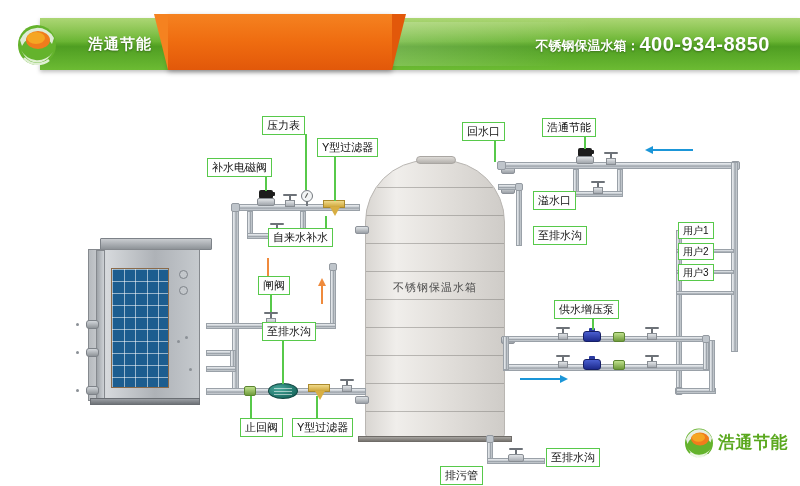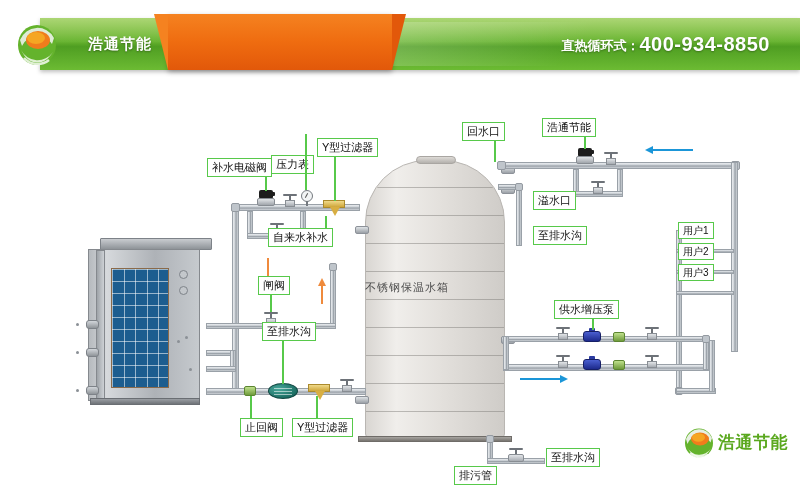--- a/index.html
+++ b/index.html
@@ -129,21 +129,21 @@
   }
   .tank-cap{
     position:absolute;left:50px;top:-5px;width:40px;height:8px;border-radius:4px;
     background:linear-gradient(to bottom,#dedbd7,#b4b1ad);border:1px solid #a9a6a2;box-sizing:border-box;
   }
   .tank-foot{
     position:absolute;left:358px;top:358px;width:154px;height:6px;
     background:linear-gradient(to bottom,#a8a5a1,#77746f);border:1px solid #6f6c68;box-sizing:border-box;
   }
   .tank-label{
-    position:absolute;left:365px;top:202px;width:140px;text-align:left;
+    position:absolute;left:365px;top:202px;width:140px;text-align:center;
     font-size:11px;color:#4a4a4a;letter-spacing:1px;
   }
   .tank-nozzle{
     position:absolute;height:8px;
     background:linear-gradient(to bottom,#dfe3e6,#9ba0a6);
     border:1px solid #8d9299;box-sizing:border-box;border-radius:2px;
   }
 
   
   .valve-gate{position:absolute;width:14px;height:13px;}
@@ -277,21 +277,21 @@
         <path d="M5 26 A19 20 0 0 0 37 28 L34 32 A16 17 0 0 1 8 31 Z" fill="#ffffff" opacity=".8"></path>
         <path d="M8 34 A19 20 0 0 0 33 36" stroke="#ffffff" stroke-width="2.5" fill="none" opacity=".8"></path>
       </svg>
     </div>
 
     <div class="brand-name">浩通节能</div>
 
     <div class="title-tab"></div>
 
     <div class="hotline">
-      <span>直热循环式：</span><span class="num">400-934-8850</span>
+      <span>不锈钢保温水箱：</span><span class="num">400-934-8850</span>
     </div>
   </div>
 
   <div class="canvas">
 
     <div class="hp" style="left:88px;top:160px;width:126px;height:170px;">
       <div class="hp-top"></div>
       <div class="hp-body">
         <div class="hp-coil"></div>
         <div class="hp-knob" style="left:90px;top:20px;"></div>
@@ -348,21 +348,21 @@
     <div class="gauge" style="left:301px;top:112px;">
       <div class="dial"></div>
         <div class="needle"></div>
         <div class="stem"></div>
     </div>
     <div class="yfilter" style="left:323px;top:122px;">
       <div class="topb"></div>
         <div class="leg"></div>
     </div>
 
-    <div class="lbl" style="left:271px;top:38px;margin-top:39px;">压力表</div>
+    <div class="lbl" style="left:262px;top:38px;">压力表</div>
     <div class="leader v" style="left:305px;top:56px;height:56px;"></div>
 
     <div class="lbl" style="left:207px;top:80px;">补水电磁阀</div>
     <div class="leader v" style="left:265px;top:98px;height:15px;"></div>
 
     <div class="lbl" style="left:317px;top:60px;">Y型过滤器</div>
     <div class="leader v" style="left:334px;top:78px;height:45px;"></div>
 
     <div class="lbl" style="left:268px;top:150px;">自来水补水</div>
     <div class="leader v" style="left:325px;top:138px;height:13px;"></div>
@@ -527,21 +527,21 @@
 
     <div class="pipe v" style="left:487px;top:358px;width:6px;height:28px;"></div>
     <div class="pipe" style="left:487px;top:380px;width:58px;height:6px;"></div>
     <div class="elbow" style="left:486px;top:357px;width:8px;height:8px;"></div>
     <div class="faucet" style="left:508px;top:370px;">
       <div class="wheel"></div>
         <div class="stem"></div>
         <div class="bodyv"></div>
     </div>
 
-    <div class="lbl" style="left:454px;top:388px;">排污管</div>
+    <div class="lbl" style="left:440px;top:388px;">排污管</div>
     <div class="lbl" style="left:546px;top:370px;">至排水沟</div>
 
 
     <div class="foot">
       <div class="foot-mark">
         <svg viewBox="0 0 30 30" width="30" height="30">
           <ellipse cx="15" cy="15" rx="14" ry="14.5" fill="#64b32c"></ellipse>
           <path d="M2 11 A14 14.5 0 0 1 28 10 L26.5 14.5 A12.5 12 0 0 0 3.5 16 Z" fill="#f5f5f5" opacity=".9"></path>
           <ellipse cx="16" cy="11" rx="9" ry="6.5" fill="#f07c1c"></ellipse>
           <ellipse cx="14.5" cy="9.5" rx="6.5" ry="4.2" fill="#f5a623"></ellipse>

